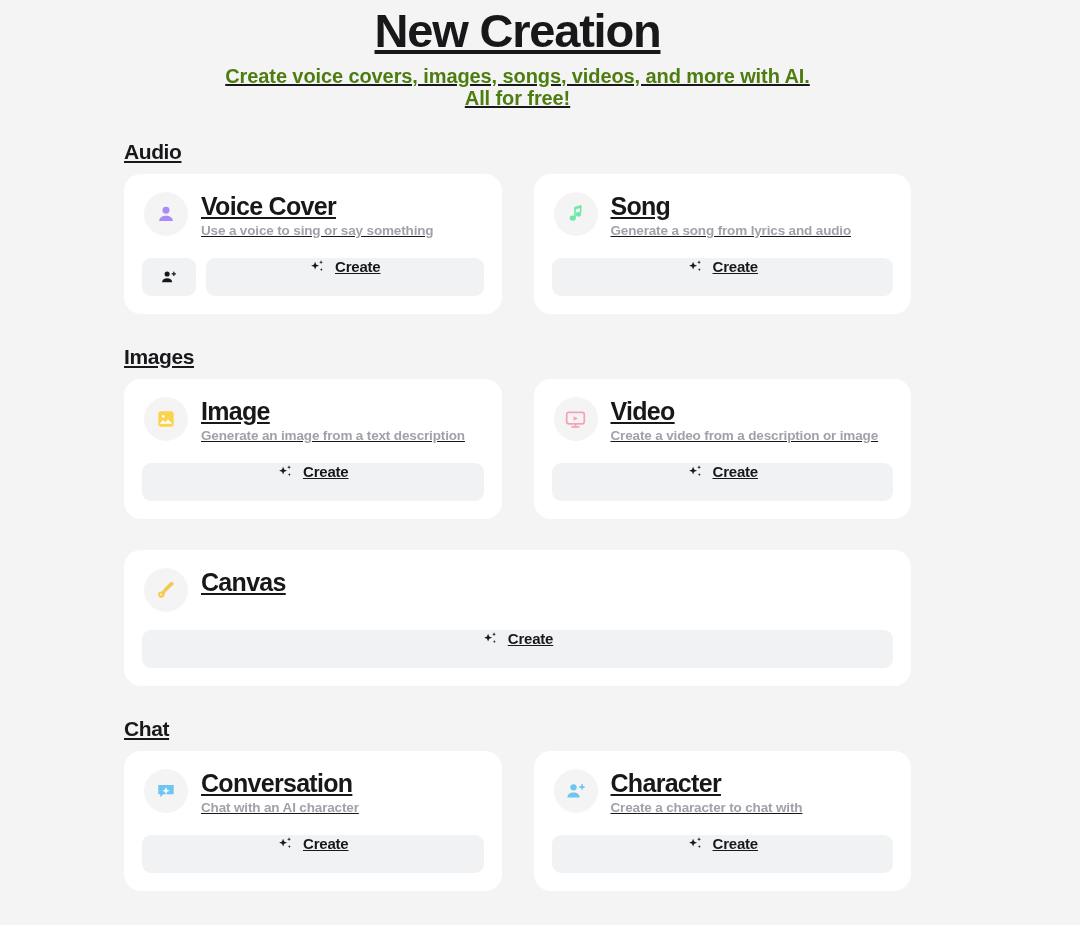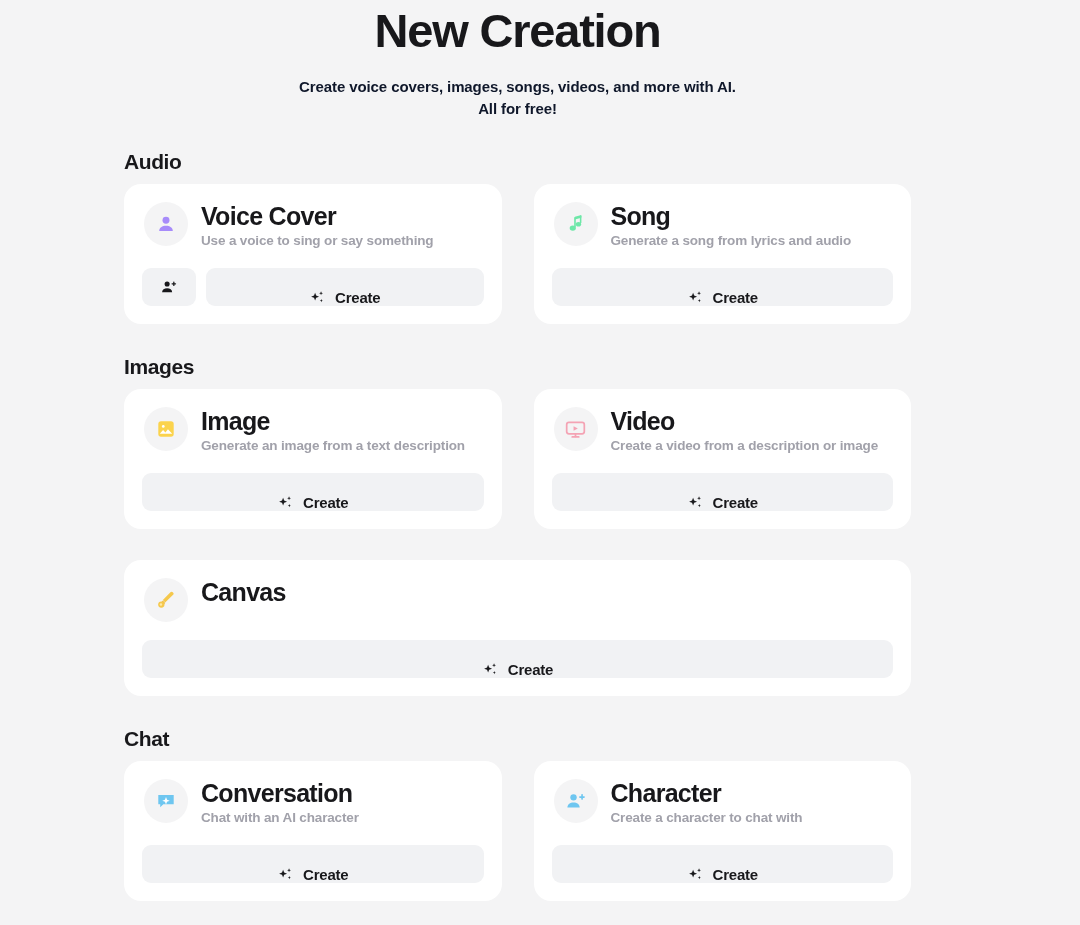--- a/index.html
+++ b/index.html
@@ -14,41 +14,42 @@
     font-family: "Liberation Sans", sans-serif;
     overflow: hidden;
     color: #18181b;
   }
 
   .page {
     width: 1035px;
     height: 925px;
     position: relative;
     overflow: hidden;
+    text-decoration: underline;
   }
 
   
   .header {
     padding-top: 2px;
     text-align: center;
   }
 
   .page-title {
     font-size: 47px;
     font-weight: 800;
     letter-spacing: -1.2px;
     color: #18181b;
     line-height: 58px;
   }
 
   .subtitle {
-    margin-top: 16px;
-    font-size: 15px;
+    margin-top: 6px;
+    font-size: 20px;
     font-weight: 700;
-    color: #0f172a;
+    color: #4d7c0f;
     line-height: 21.5px;
     letter-spacing: -0.1px;
   }
 
   
   .section {
     margin: 16px 124px;
   }
 
   .section-heading {
@@ -131,21 +132,21 @@
     flex: 0 0 auto;
   }
 
   .create-btn {
     flex: 1 1 auto;
     height: 38px;
     border-radius: 9px;
     background: #f1f2f4;
     border: none;
     display: flex;
-    align-items: flex-end;
+    align-items: flex-start;
     justify-content: center;
     gap: 9px;
     cursor: pointer;
     font-family: "Liberation Sans", sans-serif;
   }
 
   .create-label {
     font-size: 15px;
     font-weight: 800;
     color: #18181b;

